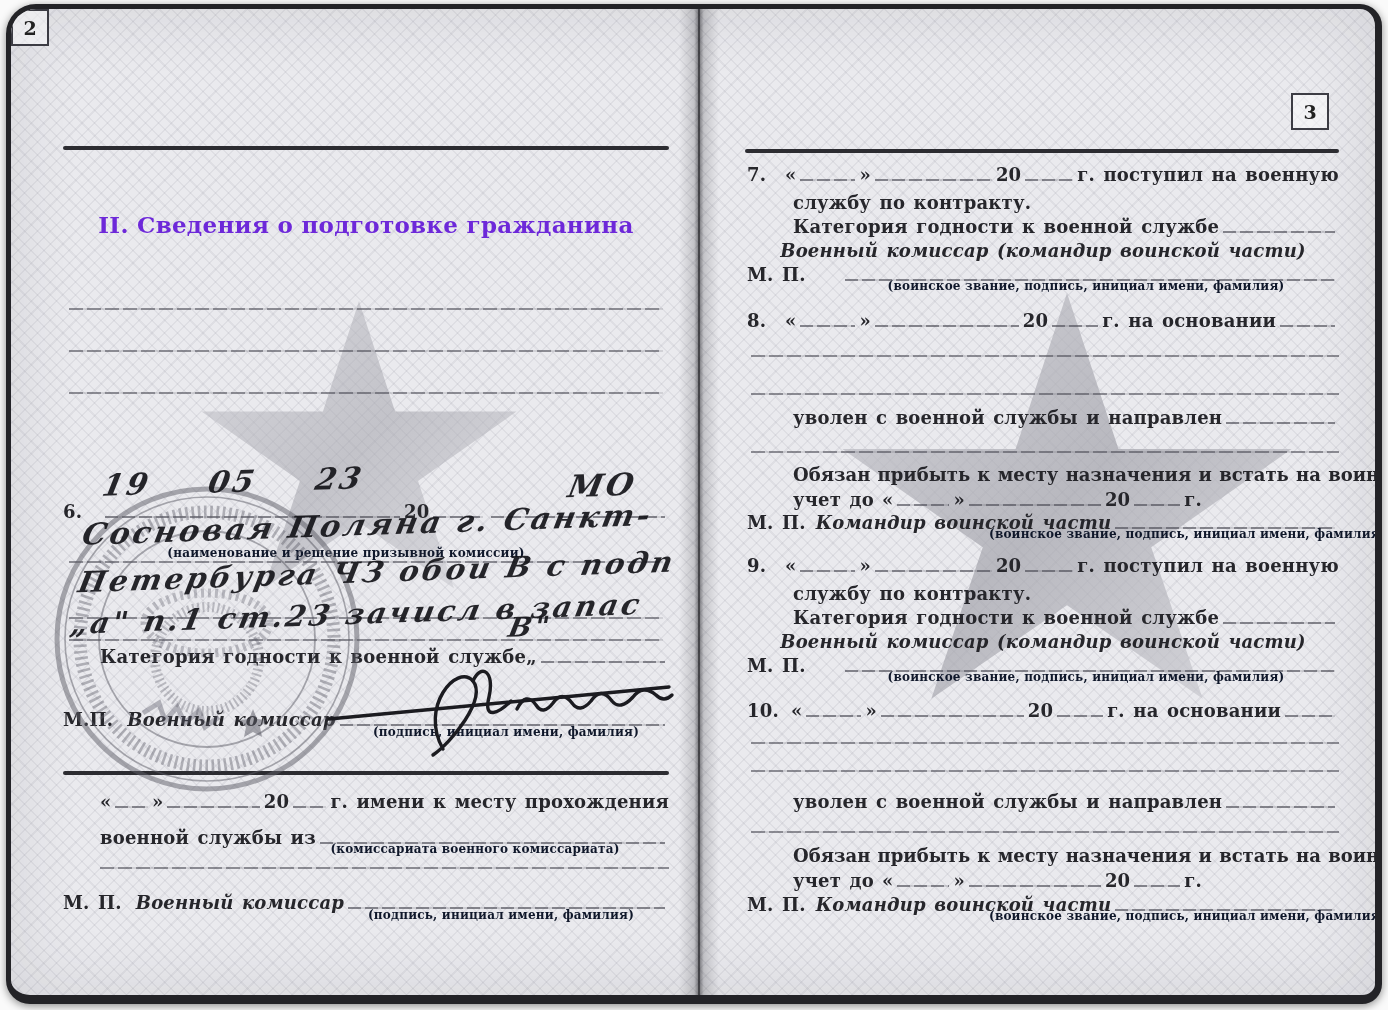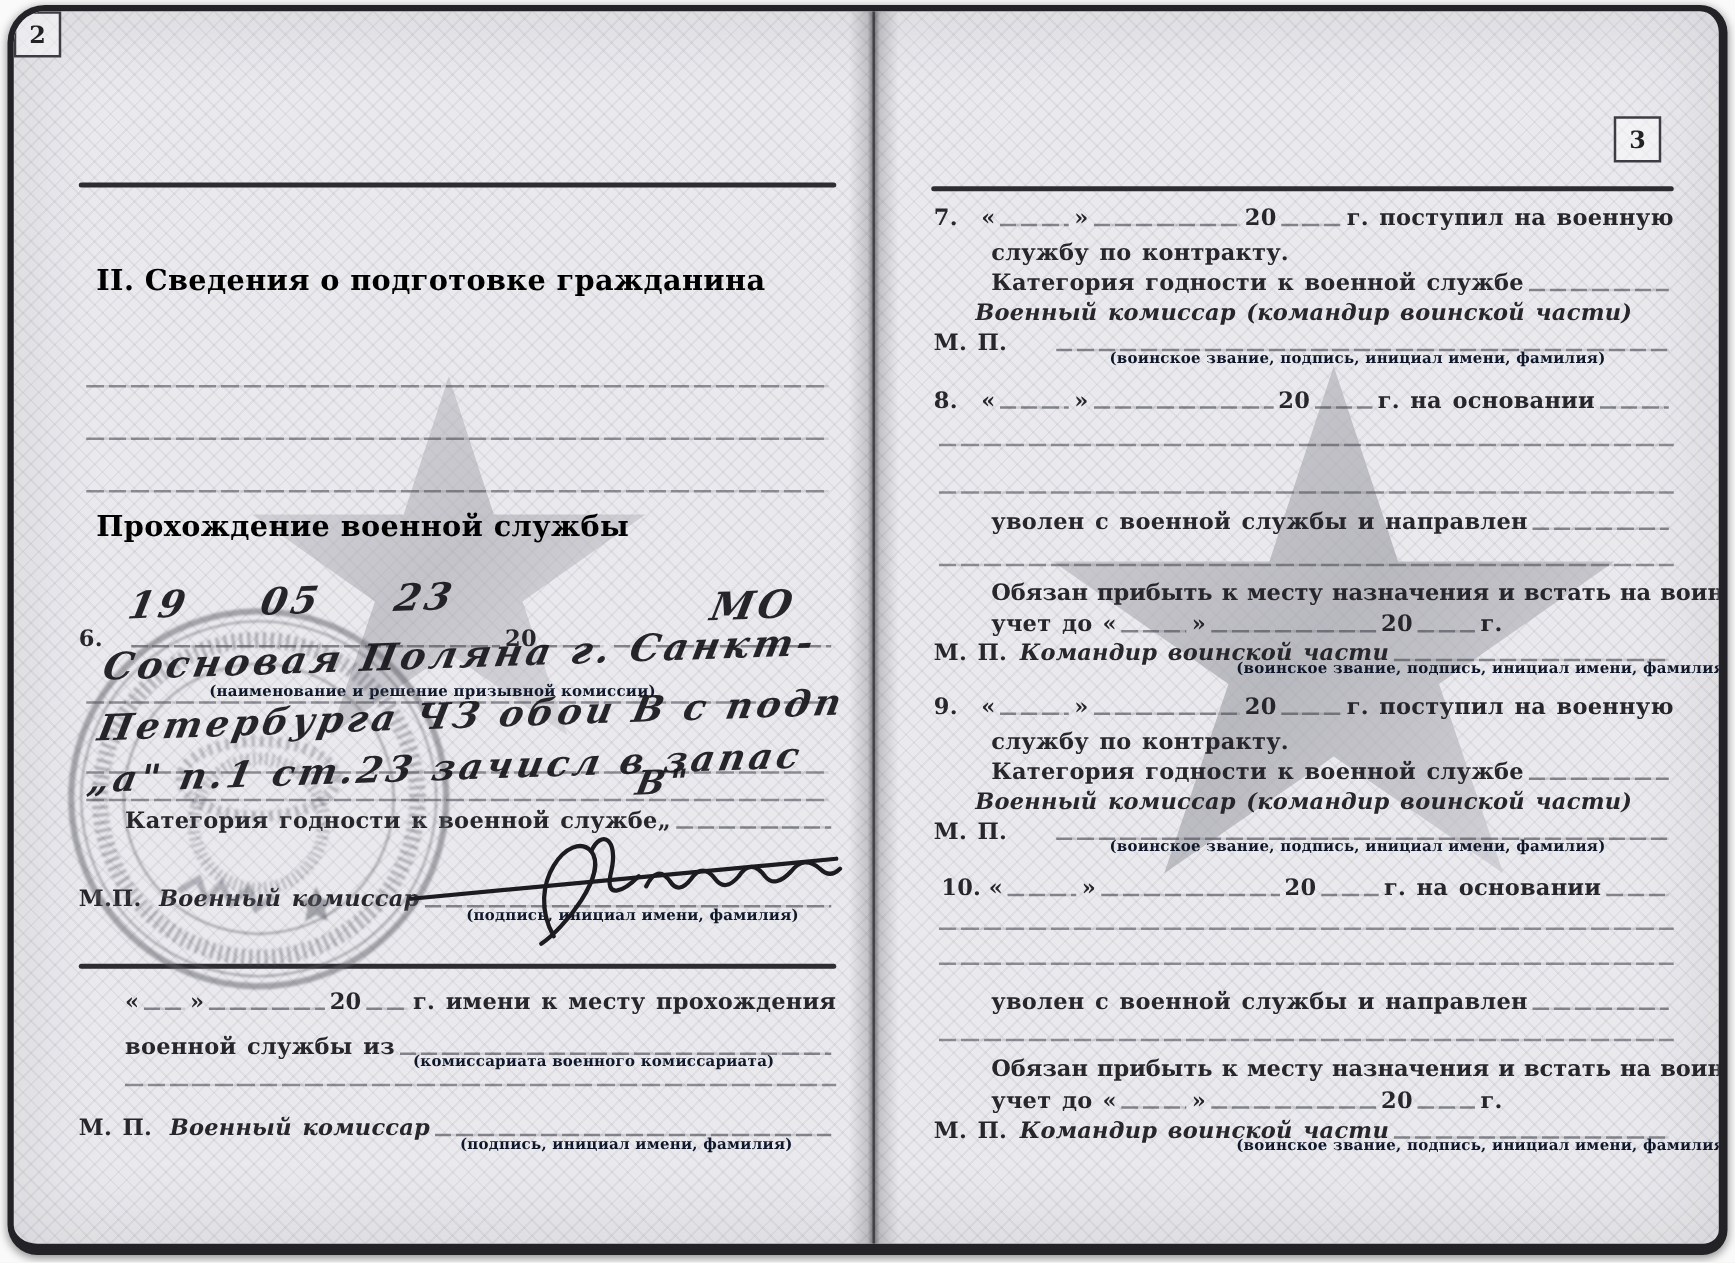--- a/index.html
+++ b/index.html
@@ -16,21 +16,21 @@
   .gutter{position:absolute;top:0;bottom:0;left:668px;width:40px;pointer-events:none;z-index:9;
         background:linear-gradient(90deg, rgba(20,20,25,0) 0%, rgba(20,20,25,.18) 38%, rgba(20,20,25,.55) 50%, rgba(20,20,25,.18) 62%, rgba(20,20,25,0) 100%);}
   .gutterline{position:absolute;top:0;bottom:0;left:687px;width:2px;background:rgba(25,25,30,.55);z-index:9;}
   
   .star{position:absolute;clip-path:polygon(50% 0%,61% 35%,98% 35%,68% 57%,79% 91%,50% 70%,21% 91%,32% 57%,2% 35%,39% 35%);
         background:linear-gradient(135deg,#bcbcc3 15%,#a3a3ab 48%,#c7c7cd 85%);z-index:1;}
   
   .t{font-weight:700;font-size:18px;color:#26262b;letter-spacing:.2px;word-spacing:2px;white-space:nowrap;padding-bottom:2px;}
   .it{font-style:italic;}
   .cap{position:absolute;font-weight:700;font-size:12px;color:#0f172a;text-align:center;letter-spacing:.2px;z-index:3;white-space:nowrap;}
-  .h{position:absolute;font-weight:700;font-size:23px;color:#000000;line-height:28px;z-index:3;letter-spacing:.3px;}
+  .h{position:absolute;font-weight:700;font-size:23px;color:#6d28d9;text-align:center;line-height:28px;z-index:3;letter-spacing:.3px;}
   .row{position:absolute;display:flex;align-items:flex-end;z-index:3;}
   .fl{height:2px;align-self:flex-end;margin:0 4px 6px;background-image:repeating-linear-gradient(90deg, rgba(75,75,85,.65) 0 13px, rgba(75,75,85,.18) 13px 17px);}
   .fx{flex:1;}
   .num{width:38px;}
   .bline{position:absolute;height:2px;z-index:2;background-image:repeating-linear-gradient(90deg, rgba(75,75,85,.6) 0 14px, rgba(75,75,85,.16) 14px 18px);}
   .thick{position:absolute;height:4px;background:#2c2c31;border-radius:2px;z-index:3;}
   .pno{position:absolute;width:34px;height:33px;border:2px solid #3c3c44;background:rgba(250,250,252,.55);
        display:flex;align-items:center;justify-content:center;font-weight:700;font-size:19px;color:#222;z-index:4;}
   .hw{position:absolute;font-family:"DejaVu Serif",serif;font-style:italic;font-weight:700;color:#15151a;
       transform:skewX(-13deg) rotate(-2deg);letter-spacing:3px;white-space:nowrap;z-index:6;opacity:.92;}
@@ -53,21 +53,20 @@
 
     <div class="h" style="left:66px;top:202px;width:578px;">
       <div>II. Сведения о подготовке гражданина</div>
     </div>
 
     <div class="bline" style="left:58px;top:299px;width:594px;"></div>
     <div class="bline" style="left:58px;top:341px;width:594px;"></div>
     <div class="bline" style="left:58px;top:383px;width:594px;"></div>
 
     <div class="h" style="left:66px;top:399px;width:578px;">
-      <div>Прохождение военной службы</div>
     </div>
 
     <div class="row" style="left:52px;top:492px;width:606px;">
       <span class="t num">6.</span>
       <div class="fl" style="flex:1.7;"></div>
       <span class="t">20</span>
       <div class="fl" style="width:50px;"></div>
       <div class="fl fx"></div>
     </div>
     <div class="bline" style="left:58px;top:552px;width:594px;"></div>
@@ -242,21 +241,21 @@
     <div class="row" style="left:736px;top:622px;width:592px;justify-content:center;">
       <span class="t it">Военный комиссар (командир воинской части)</span>
     </div>
     <div class="row" style="left:736px;top:646px;width:592px;">
       <span class="t">М. П.</span>
       <span style="width:35px;"></span>
       <div class="fl fx"></div>
     </div>
     <div class="cap" style="left:822px;top:661px;width:506px;"><span>(воинское звание, подпись, инициал имени, фамилия)</span></div>
 
-    <div class="row" style="left:736px;top:691px;width:592px;text-align:center;">
+    <div class="row" style="left:736px;top:691px;width:592px;">
       <span class="t" style="width:44px;">10.</span>
       <span class="t">«</span>
       <div class="fl" style="width:55px;"></div>
       <span class="t">»</span>
       <div class="fl" style="flex:1;"></div>
       <span class="t">20</span>
       <div class="fl" style="width:46px;"></div>
       <span class="t">г. на основании</span>
       <div class="fl" style="width:50px;"></div>
     </div>

